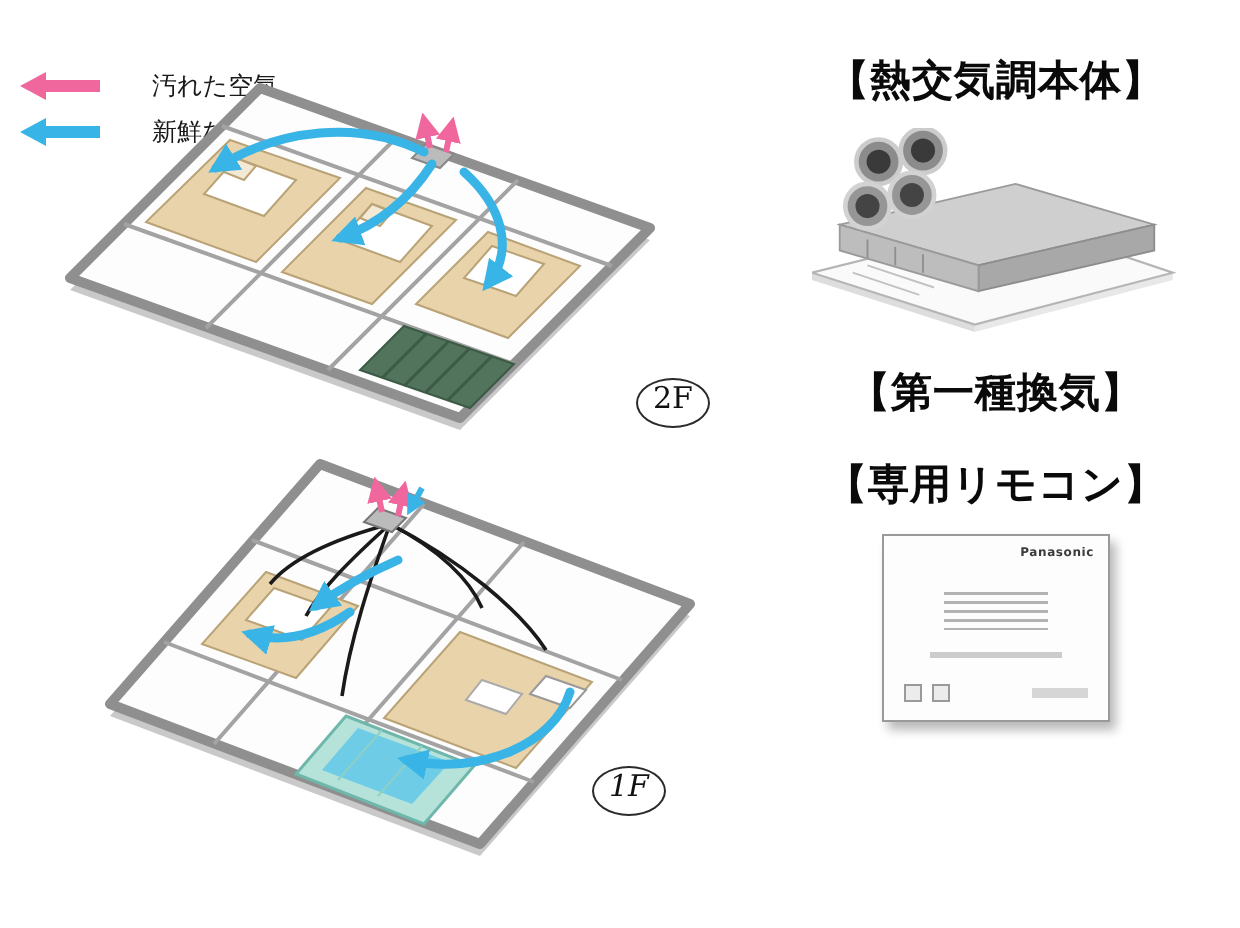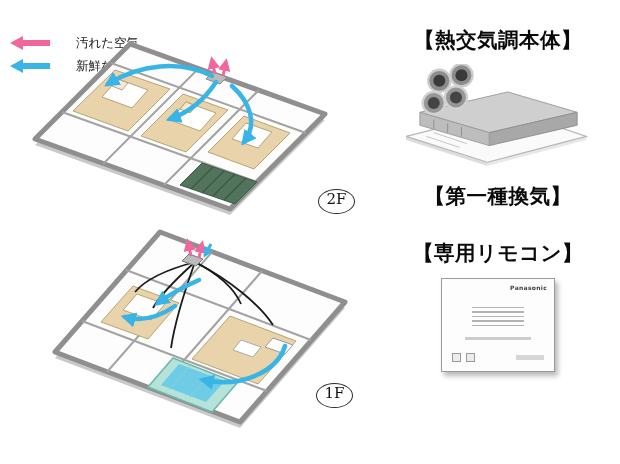--- a/index.html
+++ b/index.html
@@ -12,30 +12,30 @@
   .legend-label { font-size:12.5px; color:#1a1a1a; white-space:nowrap; }
 
   
   .fp2 { position:absolute; left:20px; top:24px; }
   .fp1 { position:absolute; left:45px; top:220px; }
 
   .floor-label { position:absolute; border:1.5px solid #2b2b2b; border-radius:50%;
                  width:37px; height:25px; display:flex; align-items:flex-start; justify-content:center;
                  font-size:15px; color:#111; background:#fff; box-sizing:border-box; }
   .floor-label.f2 { left:318px; top:189px; }
-  .floor-label.f1 { left:316px; top:383px; }
+  .floor-label.f1 { left:296px; top:383px;font-style:italic; }
 
   
   .right-col { position:absolute; left:382px; top:26px; width:232px; text-align:center; }
   .section-title { font-size:20.5px; font-weight:bold; color:#0a0a0a; letter-spacing:0.5px; white-space:nowrap;font-family:Liberation Serif, serif; }
   .unit-figure { margin:10px auto 0; display:block; }
   .title-vent { margin-top:14px;text-align:center; }
   .vent-desc { width:200px; margin:9px auto 0; font-size:13px; line-height:1.5;
                color:#111; text-align:center; }
-  .title-remote { margin-top:29px; }
+  .title-remote { margin-top:18px; }
 
   .remote { width:112px; height:92px; margin:11px auto 0; background:#fdfdfd;
             border:1px solid #9a9a9a; box-shadow:3px 4px 5px rgba(0,0,0,0.28); position:relative; }
   .remote-brand { position:absolute; top:5px; right:7px; font-size:6px; font-weight:bold; color:#3c3c3c;
                   font-family:"DejaVu Sans","Liberation Sans",sans-serif; letter-spacing:0.3px; }
   .remote-louvers { position:absolute; top:28px; left:50%; transform:translateX(-50%);
                     width:52px; height:19px;
                     background:repeating-linear-gradient(to bottom,#b3b3b3 0 1.5px, transparent 1.5px 4.5px); }
   .remote-textline { position:absolute; top:58px; left:50%; transform:translateX(-50%);
                      width:66px; height:3px; background:#cccccc; }

